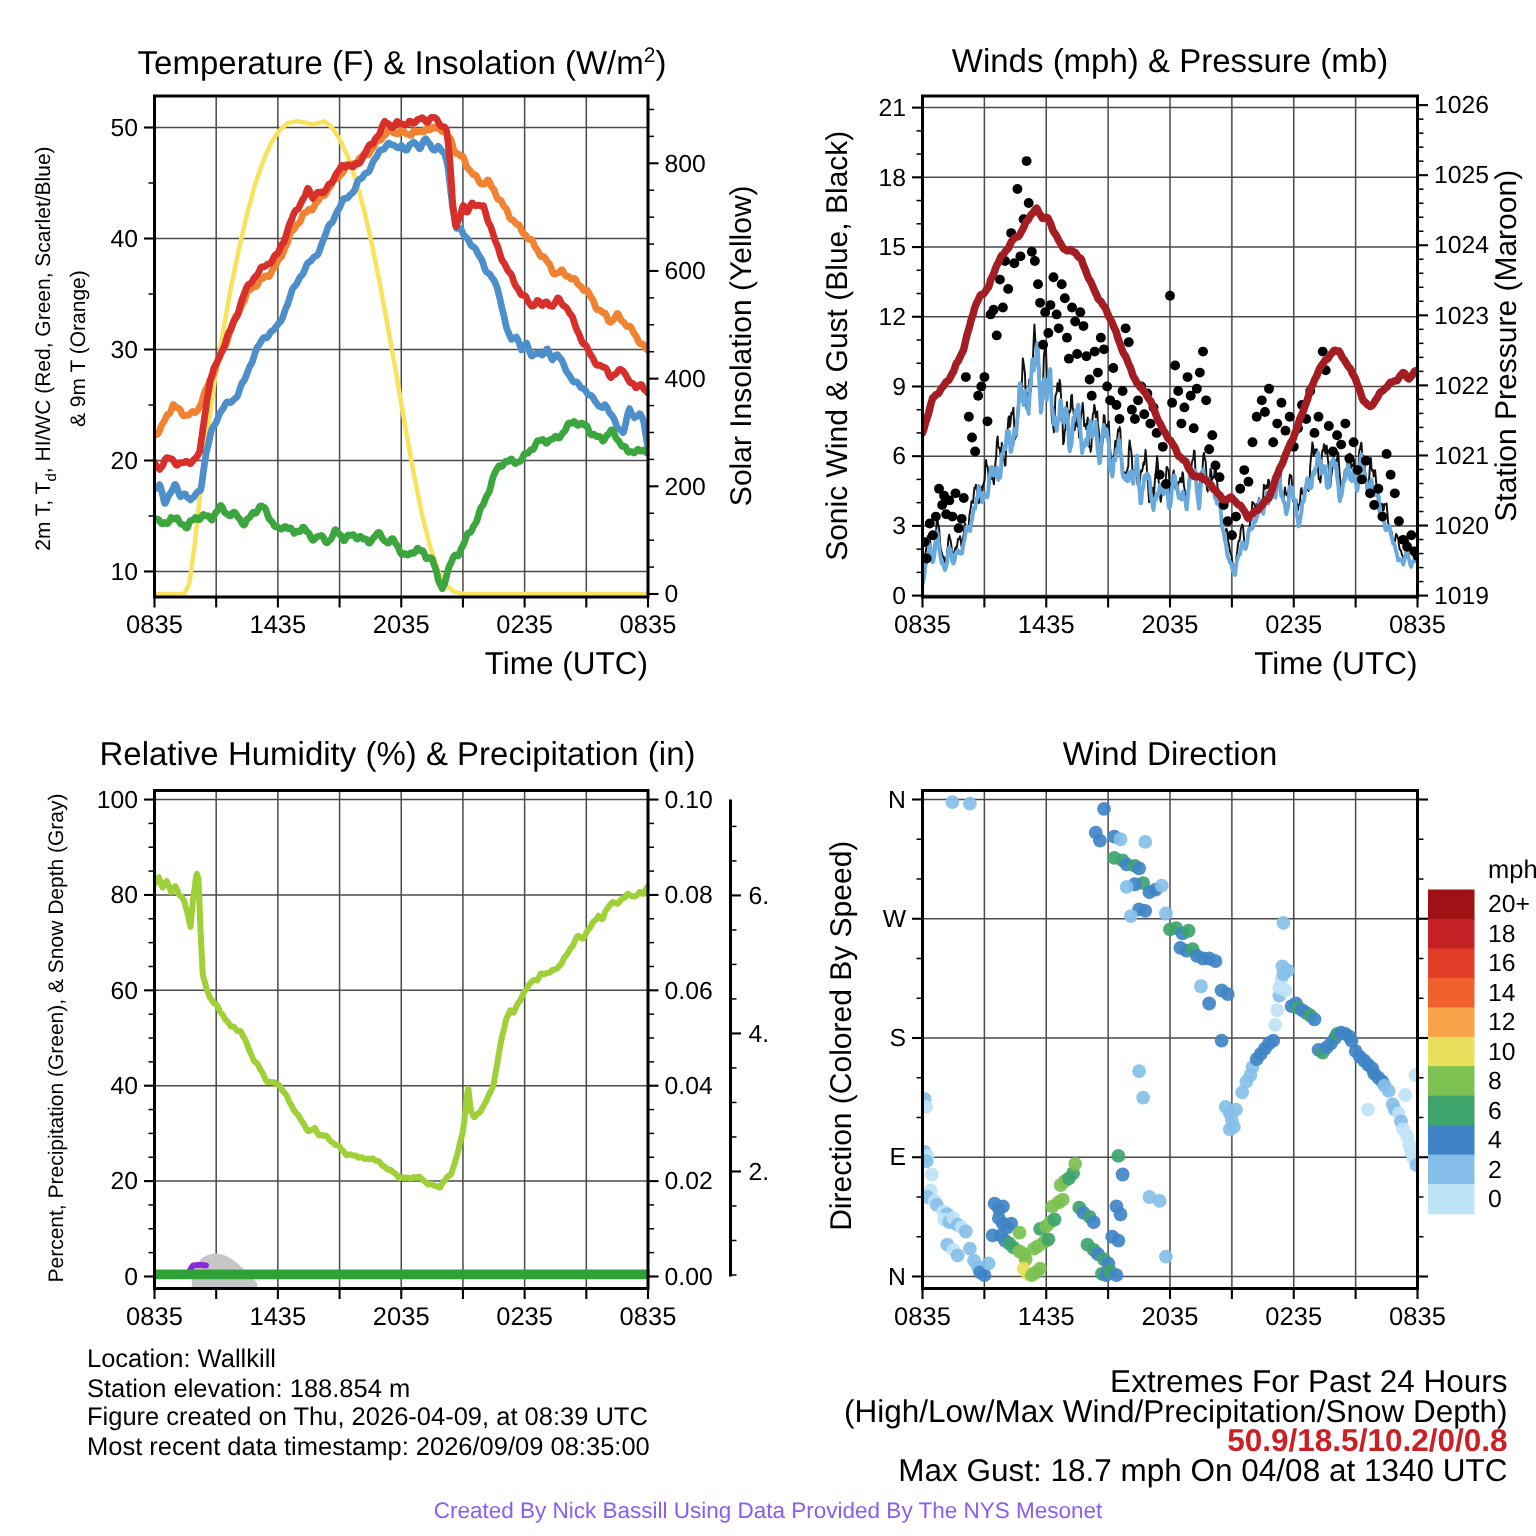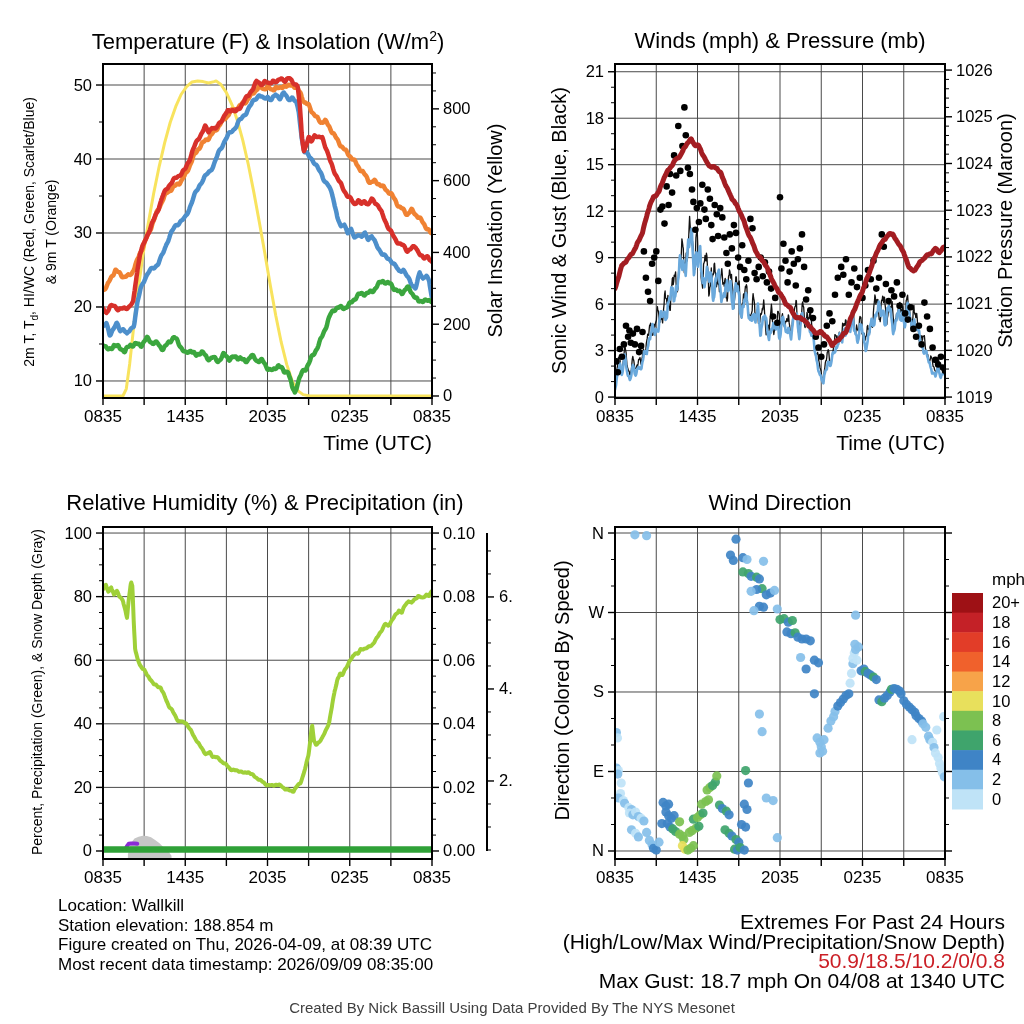--- a/index.html
+++ b/index.html
@@ -9,22 +9,22 @@
   .title sup{font-size:14px;}
   .vtext{position:absolute;transform:rotate(-90deg);text-align:center;white-space:nowrap;}
   .small-axis{font-size:14px;line-height:16px;}
   .small-axis sub{font-size:10px;}
   .big-axis{font-size:20px;}
   .xlab{position:absolute;font-size:21px;text-align:right;}
   svg{position:absolute;}
   svg text{font-family:"Liberation Sans",sans-serif;fill:#000;}
   .footL{position:absolute;left:20px;top:896px;font-size:17px;line-height:19.6px;margin-left:38px;}
   .footR{position:absolute;right:19px;top:912px;font-size:21px;line-height:19.6px;text-align:right;}
-  .footR .red{font-weight:normal;}
-  .attrib{position:absolute;left:0;top:999px;width:1024px;text-align:center;font-size:15px;color:#404040;}
+  .footR .red{font-weight:bold;}
+  .attrib{position:absolute;left:0;top:999px;width:1024px;text-align:center;font-size:15px;color:#8b5cf6;}
 </style>
 </head>
 <body>
 
 <section>
   <div class="title" style="left:40px;top:28px;width:456px"><span>Temperature (F) &amp; Insolation (W/m</span><sup>2</sup><span>)</span></div>
   <div class="vtext small-axis" style="left:-140px;top:213px;width:360px">
     <div><span>2m T, T</span><sub>d</sub><span>, HI/WC (Red, Green, Scarlet/Blue)</span></div>
     <div>&amp; 9m T (Orange)</div>
   </div>

